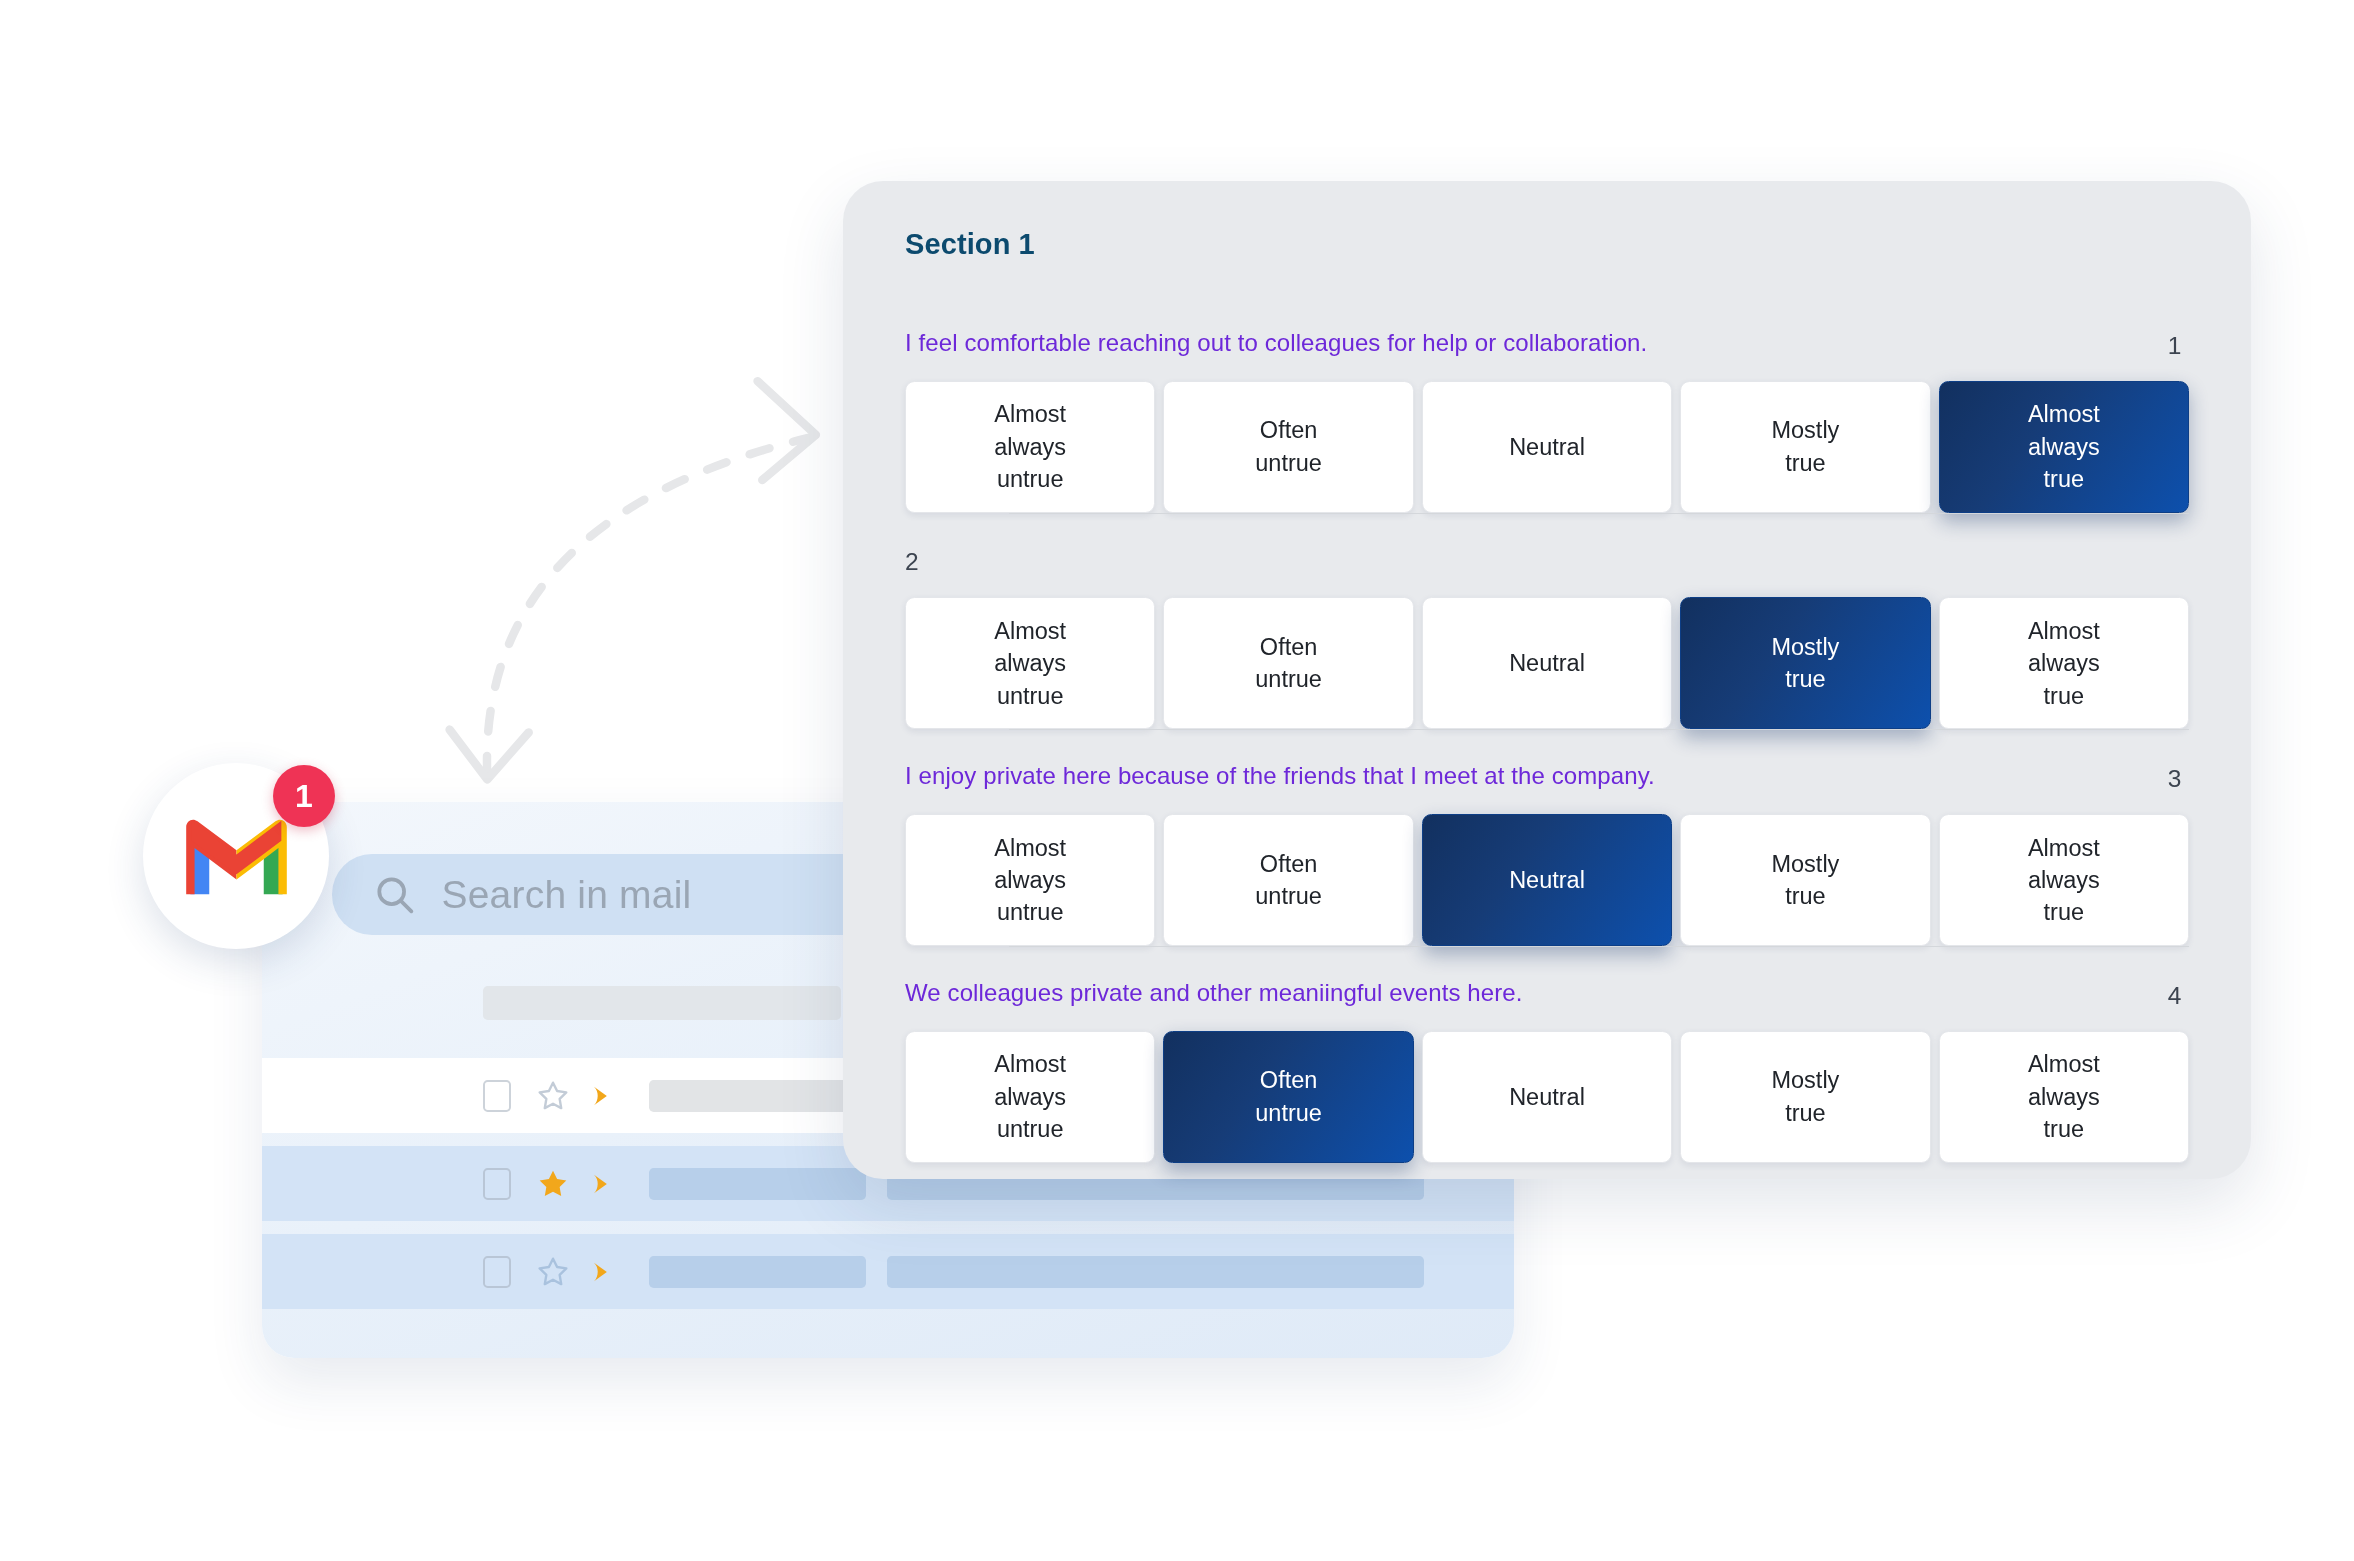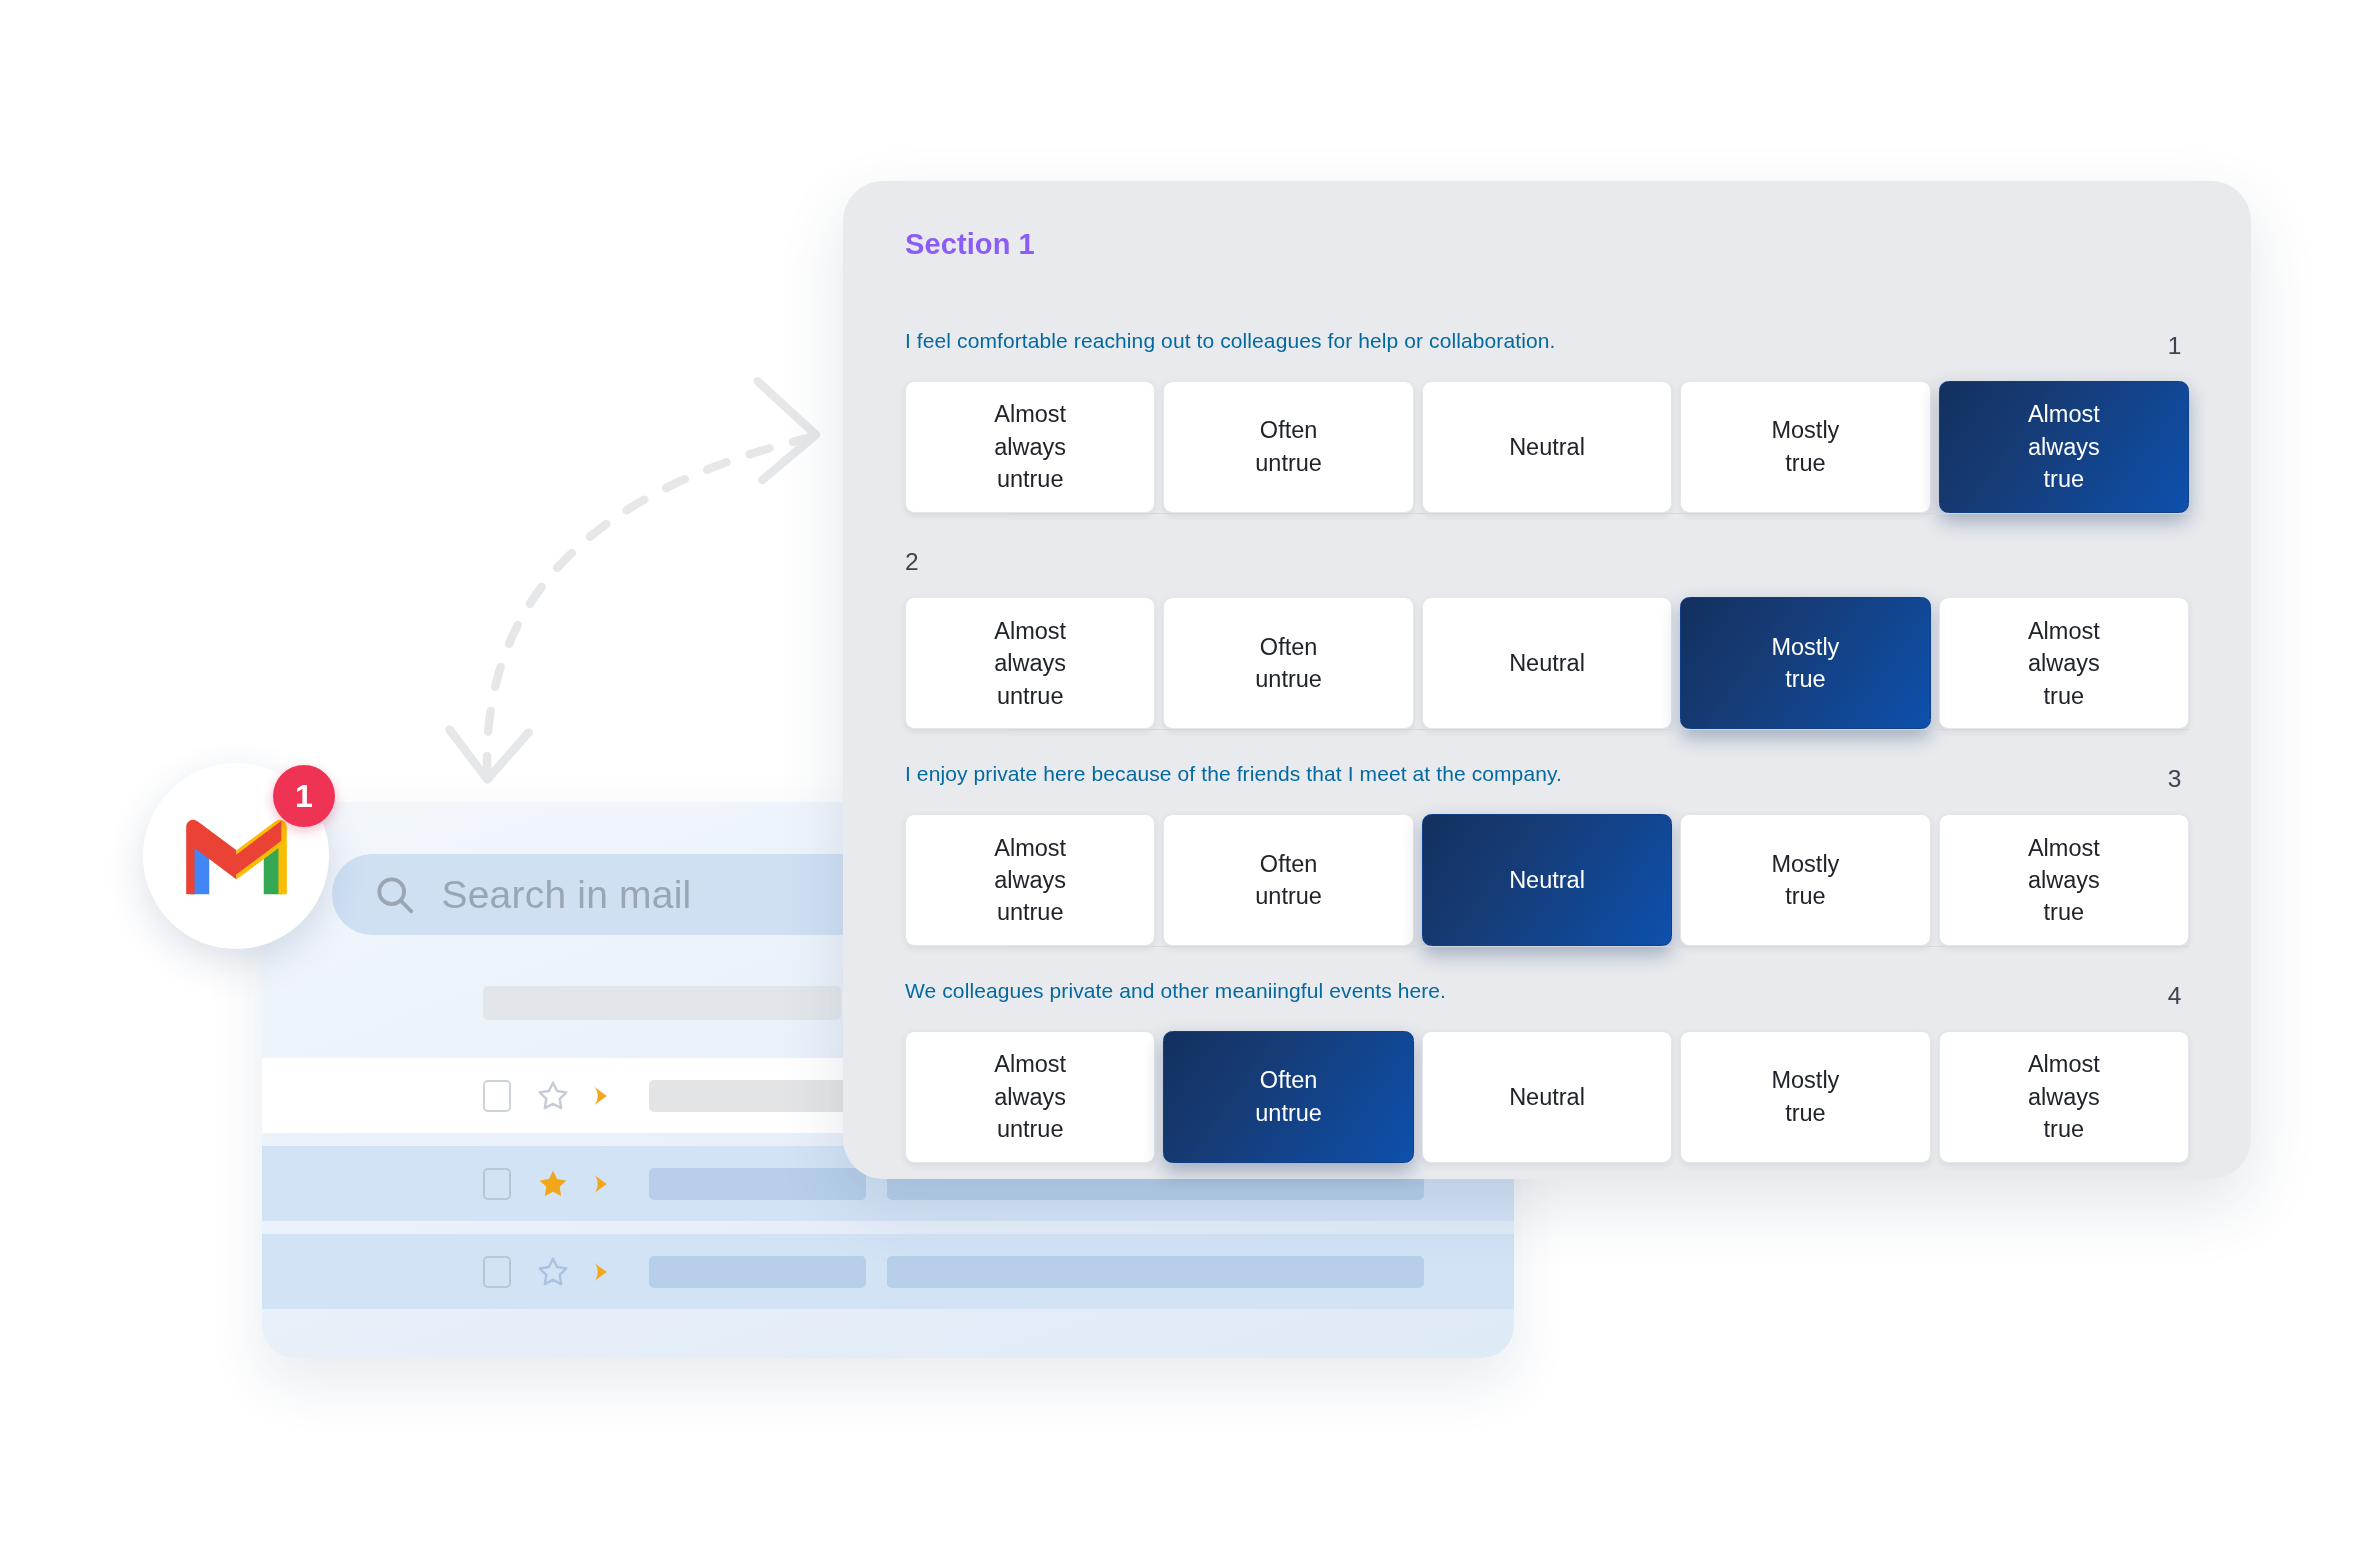--- a/index.html
+++ b/index.html
@@ -82,29 +82,29 @@
     position:absolute;
     left:843px;top:181px;
     width:1408px;height:998px;
     background:#e8eaed;
     border-radius:40px;
     box-shadow:0 26px 66px rgba(40,60,100,.13);
     box-sizing:border-box;
     padding:47px 62px 0 62px;
   }
   .section-title{
-    font-size:29px;font-weight:bold;color:#8b5cf6;
+    font-size:29px;font-weight:bold;color:#0c4a6e;
     letter-spacing:0.1px;margin:0 0 36px 0;
   }
   .question-block{position:relative;}
   .question-block + .question-block .divider{
     height:0.9px;background:#d4d7db;margin:0 0 0 104px;
   }
   .q-head{display:flex;align-items:flex-start;justify-content:space-between;padding:32px 0 21px 0;}
-  .q-text{font-size:21px;color:#0369a1;letter-spacing:0.1px;}
+  .q-text{font-size:24px;color:#6d28d9;letter-spacing:0.1px;}
   .q-num{font-size:24.5px;color:#3c4450;padding-top:2.8px;padding-right:7.5px;}
   .options{display:flex;gap:8px;}
   .option{
     flex:1;height:132px;border-radius:9.4px;
     background:#ffffff;border:0.9px solid #e4e6ea;
     box-shadow:0 2.8px 6.6px rgba(40,60,100,.09);
     display:flex;align-items:center;justify-content:center;
     text-align:center;box-sizing:border-box;
     font-size:23.5px;line-height:1.38;color:#20242a;
     white-space:pre-line;

